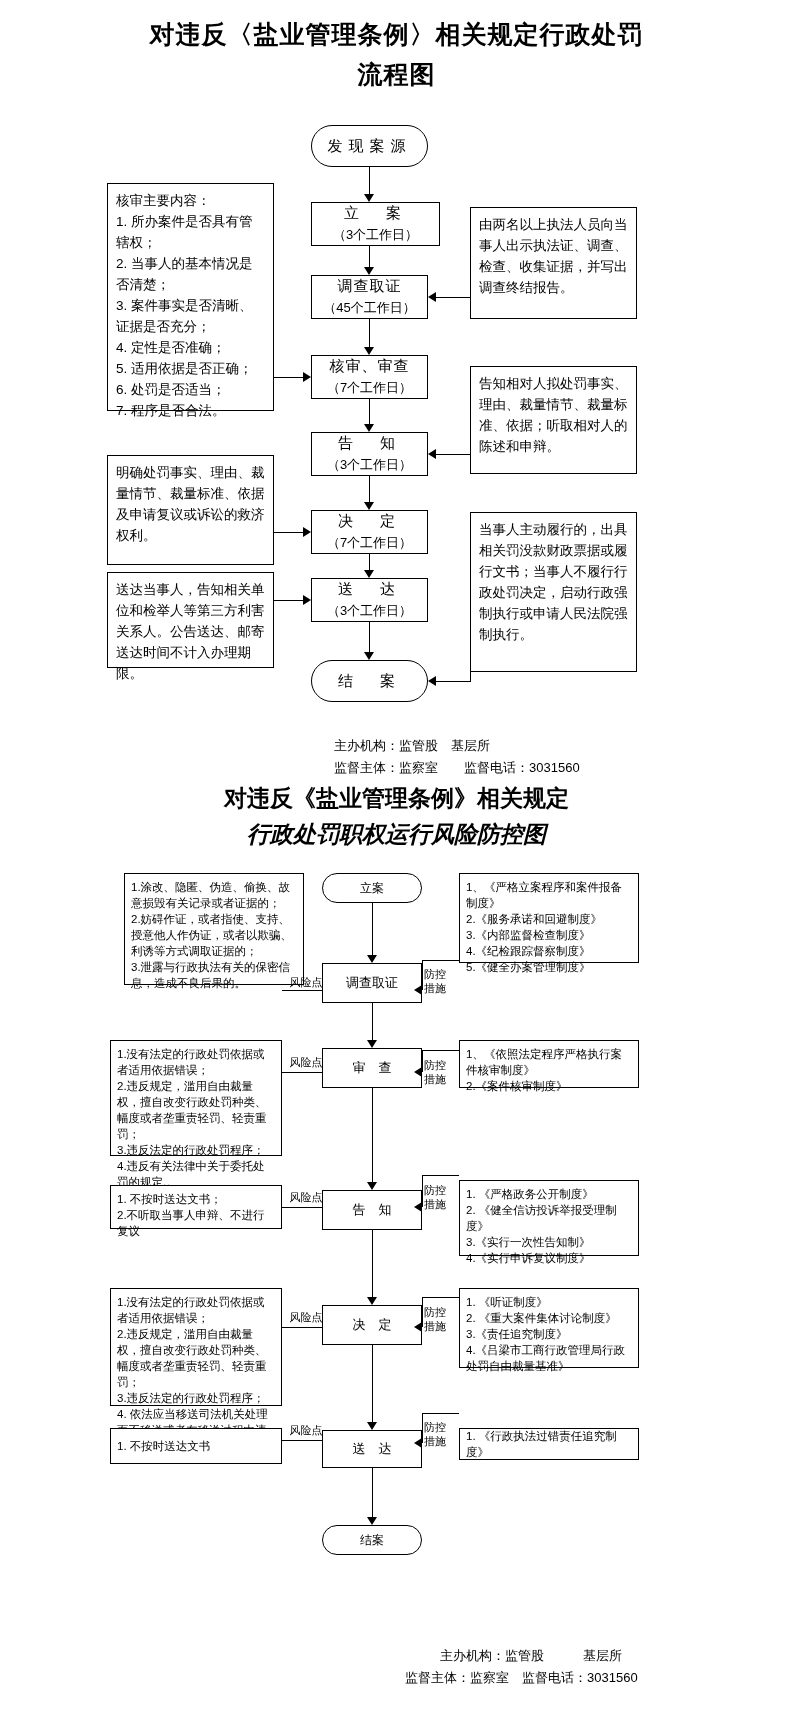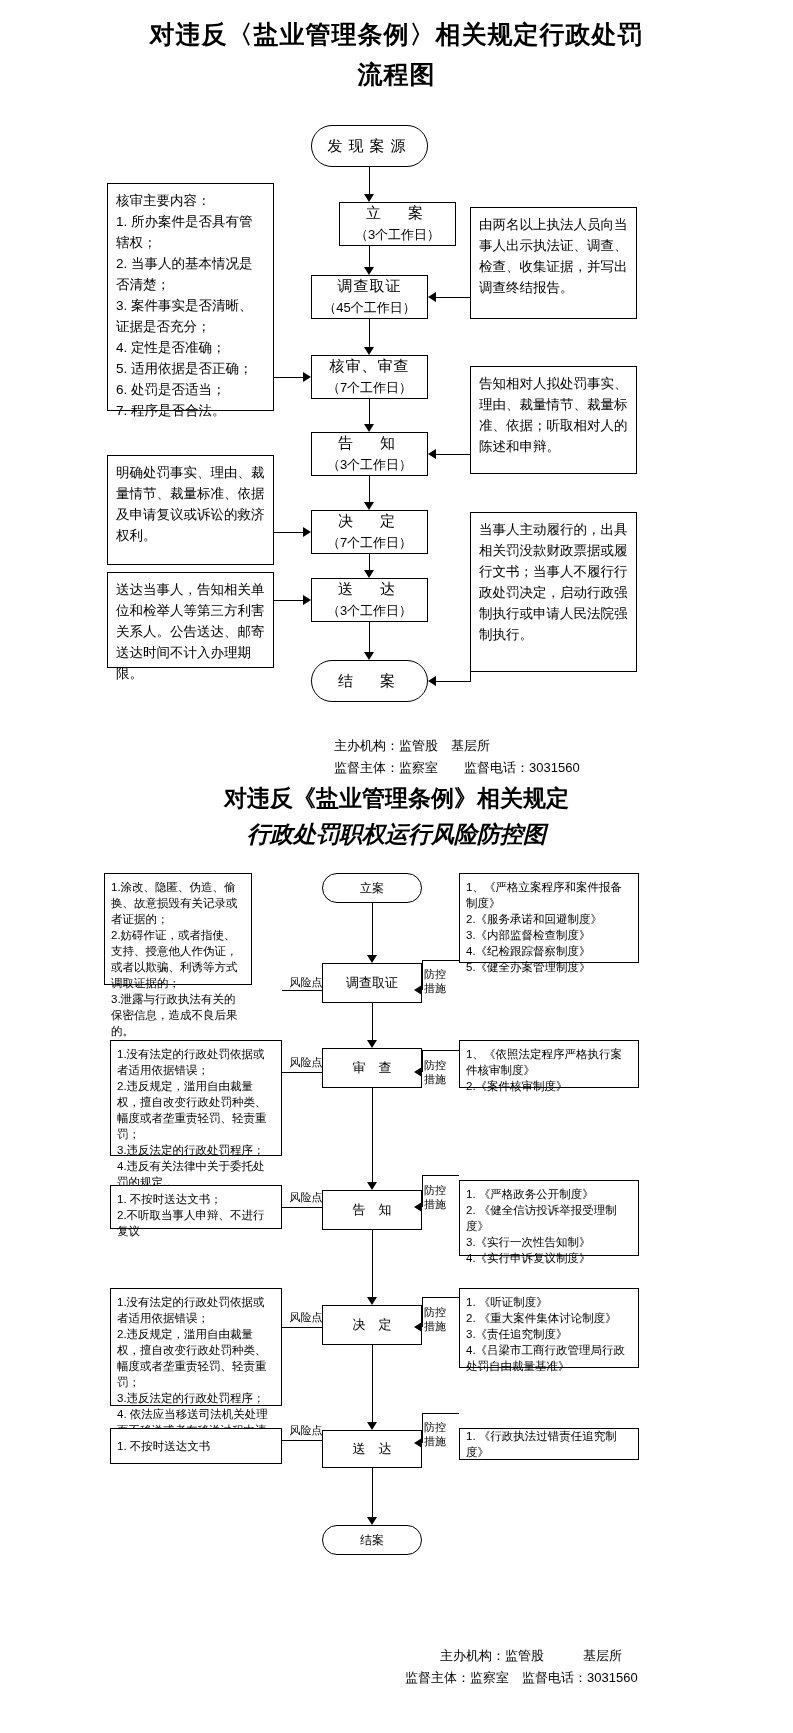--- a/index.html
+++ b/index.html
@@ -88,21 +88,21 @@
 
   <div class="title1">
     <span>对违反〈盐业管理条例〉相关规定行政处罚</span>
     <span class="l2">流程图</span>
   </div>
 
   <div class="box node term" style="left:311px;top:125px;width:117px;height:42px;">
     <span class="ln1">发现案源</span>
   </div>
 
-  <div class="box node" style="left:311px;top:202px;width:117px;height:44px;margin-left:28px;">
+  <div class="box node" style="left:311px;top:202px;width:129px;height:44px;">
     <span class="ln1">立　案</span>
     <span class="ln2">（3个工作日）</span>
   </div>
 
   <div class="box node" style="left:311px;top:275px;width:117px;height:44px;">
     <span class="ln1" style="letter-spacing:1px;">调查取证</span>
     <span class="ln2">（45个工作日）</span>
   </div>
 
   <div class="box node" style="left:311px;top:355px;width:117px;height:44px;">
@@ -220,21 +220,21 @@
   <div class="arrow-d" style="left:367px;top:1040px;"></div>
   <div class="vline" style="left:372px;top:1088px;height:94px;"></div>
   <div class="arrow-d" style="left:367px;top:1182px;"></div>
   <div class="vline" style="left:372px;top:1230px;height:67px;"></div>
   <div class="arrow-d" style="left:367px;top:1297px;"></div>
   <div class="vline" style="left:372px;top:1345px;height:77px;"></div>
   <div class="arrow-d" style="left:367px;top:1422px;"></div>
   <div class="vline" style="left:372px;top:1468px;height:49px;"></div>
   <div class="arrow-d" style="left:367px;top:1517px;"></div>
 
-  <div class="box side small" style="left:104px;top:873px;width:148px;height:112px;white-space:pre-wrap;">1.涂改、隐匿、伪造、偷换、故意损毁有关记录或者证据的；
+  <div class="box side small" style="left:124px;top:873px;width:180px;height:112px;white-space:pre-wrap;">1.涂改、隐匿、伪造、偷换、故意损毁有关记录或者证据的；
 2.妨碍作证，或者指使、支持、授意他人作伪证，或者以欺骗、利诱等方式调取证据的；
 3.泄露与行政执法有关的保密信息，造成不良后果的。</div>
   <div class="risk-label" style="left:286px;top:975px;">
     <span>风险点</span>
   </div>
   <div class="hline" style="left:282px;top:990px;width:40px;"></div>
 
   <div class="box side small" style="left:110px;top:1040px;width:172px;height:116px;white-space:pre-wrap;">1.没有法定的行政处罚依据或者适用依据错误；
 2.违反规定，滥用自由裁量权，擅自改变行政处罚种类、幅度或者垄重责轻罚、轻责重罚；
 3.违反法定的行政处罚程序；

